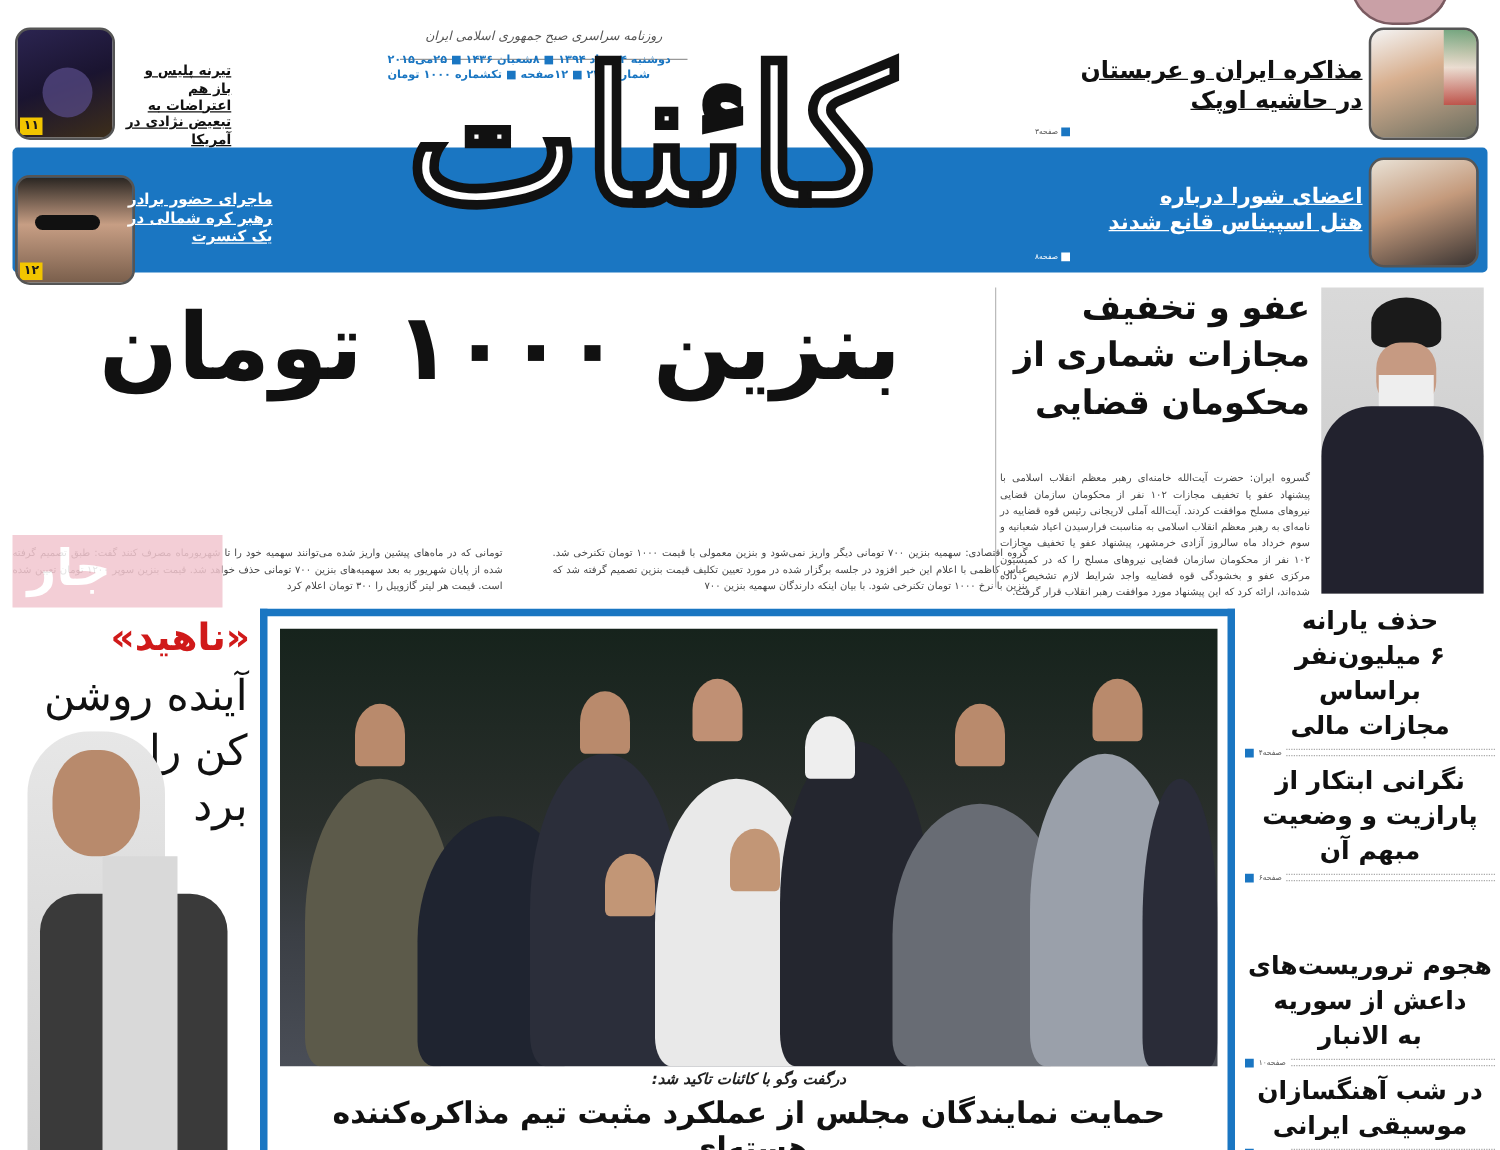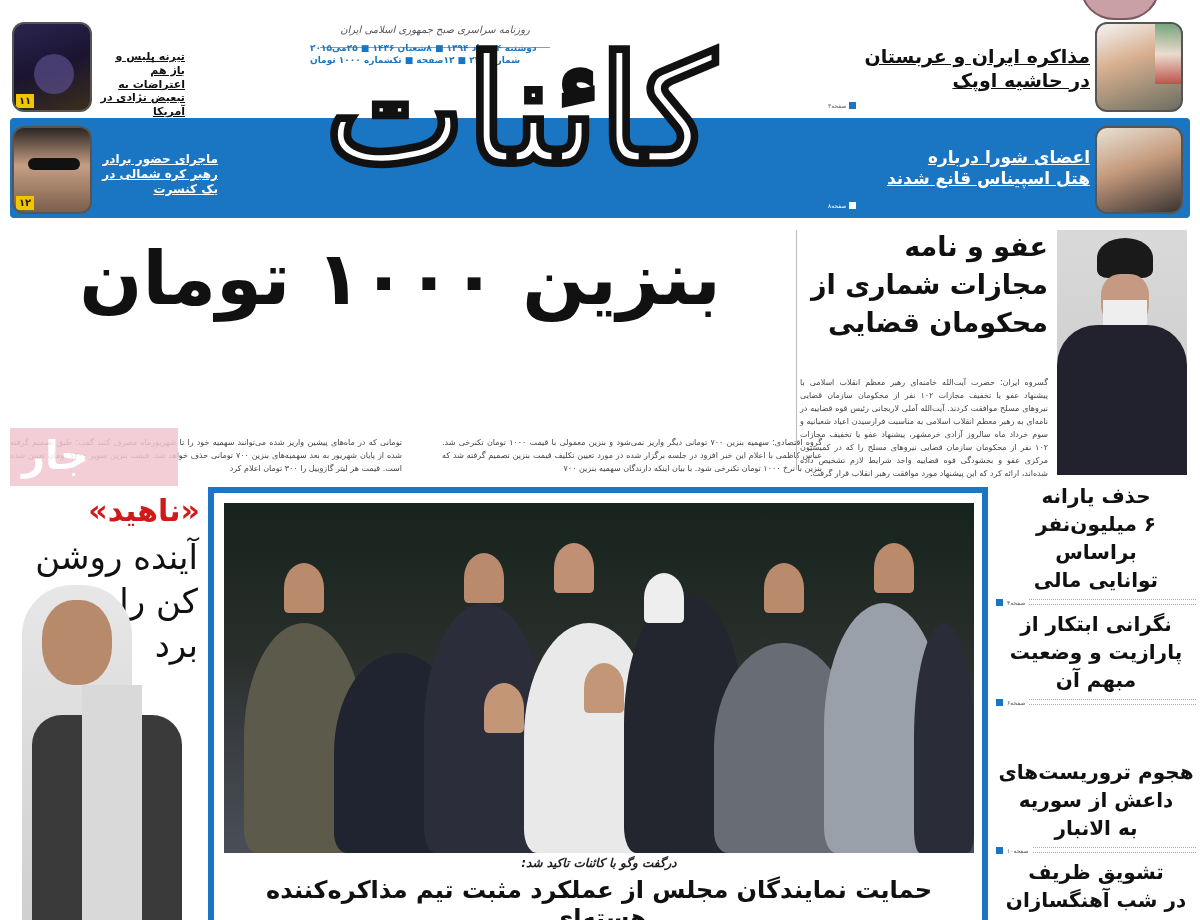--- a/index.html
+++ b/index.html
@@ -67,21 +67,21 @@
 <div class="thumb" style="left:12px;top:22px;width:80px;height:90px;background:linear-gradient(160deg,#2b2450 0%,#1a1430 50%,#3d2e1a 100%);">
   <div class="abs" style="left:20px;top:30px;width:40px;height:40px;border-radius:50%;background:#5a4d8a;opacity:.7"></div>
   <span class="num">۱۱</span>
 </div>
 <div class="teaser" style="left:95px;top:50px;width:90px;font-size:11px;">
   <span class="line">تیرنه پلیس و</span>
   <span class="line">باز هم اعتراضات به</span>
   <span class="line">تبعیض نژادی در آمریکا</span>
 </div>
 
-<div class="thumb" style="left:12px;top:126px;width:80px;height:88px;background:linear-gradient(180deg,#2a2622 0%,#c79e84 45%,#7a5f4c 100%);">
+<div class="thumb" style="left:12px;top:140px;width:96px;height:88px;background:linear-gradient(180deg,#2a2622 0%,#c79e84 45%,#7a5f4c 100%);">
   <div class="abs" style="left:14px;top:30px;width:52px;height:12px;background:#111;border-radius:6px;"></div>
   <span class="num">۱۲</span>
 </div>
 <div class="teaser" style="left:98px;top:152px;width:120px;font-size:12px;color:#fff;">
   <span class="line">ماجرای حضور برادر</span>
   <span class="line">رهبر کره شمالی در</span>
   <span class="line">یک کنسرت</span>
 </div>
 
 <div class="tagline">روزنامه سراسری صبح جمهوری اسلامی ایران</div>
@@ -131,21 +131,21 @@
   <div>برد</div>
 </div>
 <div class="abs" style="left:12px;top:585px;width:176px;height:335px;overflow:hidden;">
   <div class="abs" style="left:10px;top:0;width:110px;height:335px;background:linear-gradient(180deg,#e7e7e7,#cfcfcf);border-radius:50px 50px 0 0;"></div>
   <div class="abs" style="left:30px;top:15px;width:70px;height:85px;background:#b88a6c;border-radius:45%;"></div>
   <div class="abs" style="left:20px;top:130px;width:150px;height:205px;background:#3a3a3a;border-radius:30px 30px 0 0;"></div>
   <div class="abs" style="left:70px;top:100px;width:60px;height:235px;background:#d9d9d9;"></div>
 </div>
 
 <div class="side-headline">
-  <div>عفو و نامه</div>
+  <div>عفو و تخفیف</div>
   <div>مجازات شماری از</div>
   <div>محکومان قضایی</div>
 </div>
 <div class="side-body">گسروه ایران: حضرت آیت‌الله خامنه‌ای رهبر معظم انقلاب اسلامی با پیشنهاد عفو یا تخفیف مجازات ۱۰۲ نفر از محکومان سازمان قضایی نیروهای مسلح موافقت کردند. آیت‌الله آملی لاریجانی رئیس قوه قضاییه در نامه‌ای به رهبر معظم انقلاب اسلامی به مناسبت فرارسیدن اعیاد شعبانیه و سوم خرداد ماه سالروز آزادی خرمشهر، پیشنهاد عفو یا تخفیف مجازات ۱۰۲ نفر از محکومان سازمان قضایی نیروهای مسلح را که در کمیسیون مرکزی عفو و بخشودگی قوه قضاییه واجد شرایط لازم تشخیص داده شده‌اند، ارائه کرد که این پیشنهاد مورد موافقت رهبر انقلاب قرار گرفت.</div>
 <div class="abs" style="left:796px;top:230px;width:1px;height:240px;background:#bbb;"></div>
 <div class="abs" style="left:1057px;top:230px;width:130px;height:245px;background:linear-gradient(180deg,#d9d9d9 0%,#c9c9c9 100%);overflow:hidden;">
   <div class="abs" style="left:40px;top:8px;width:56px;height:40px;background:#1a1a1a;border-radius:50% 50% 20% 20%;"></div>
   <div class="abs" style="left:44px;top:44px;width:48px;height:52px;background:#c69a82;border-radius:40%;"></div>
   <div class="abs" style="left:46px;top:70px;width:44px;height:40px;background:#eeeeee;border-radius:0 0 40% 40%;"></div>
   <div class="abs" style="left:0;top:95px;width:130px;height:150px;background:#22222e;border-radius:40px 40px 0 0;"></div>
@@ -170,21 +170,21 @@
   <div class="crowd" style="left:260px;top:180px;width:40px;height:50px;background:#c29676;"></div>
   <div class="crowd" style="left:360px;top:160px;width:40px;height:50px;background:#c29676;"></div>
 </div>
 <div class="caption-kicker">درگفت وگو با کائنات تاکید شد:</div>
 <div class="caption-main">حمایت نمایندگان مجلس از عملکرد مثبت تیم مذاکره‌کننده هسته‌ای</div>
 
 <div class="right-col">
   <div class="brief">
     <div>حذف یارانه</div>
     <div>۶ میلیون‌نفر براساس</div>
-    <div>توانایی مالی</div>
+    <div>مجازات مالی</div>
   </div>
   <div class="brief-sep" style="direction:ltr;">
     <span class="sq"></span>
       <span class="lbl">صفحه۴</span>
       <span class="dots"></span>
   </div>
   <div class="brief">
     <div>نگرانی ابتکار از</div>
     <div>پارازیت و وضعیت</div>
     <div>مبهم آن</div>
@@ -198,21 +198,20 @@
     <div>هجوم تروریست‌های</div>
     <div>داعش از سوریه</div>
     <div>به الانبار</div>
   </div>
   <div class="brief-sep" style="direction:ltr;">
     <span class="sq"></span>
       <span class="lbl">صفحه۱۰</span>
       <span class="dots"></span>
   </div>
   <div class="brief">
-    <div>تشویق ظریف</div>
     <div>در شب آهنگسازان</div>
     <div>موسیقی ایرانی</div>
   </div>
   <div class="brief-sep" style="direction:ltr;">
     <span class="sq"></span>
       <span class="lbl">صفحه۱۰</span>
       <span class="dots"></span>
   </div>
 </div>
 

